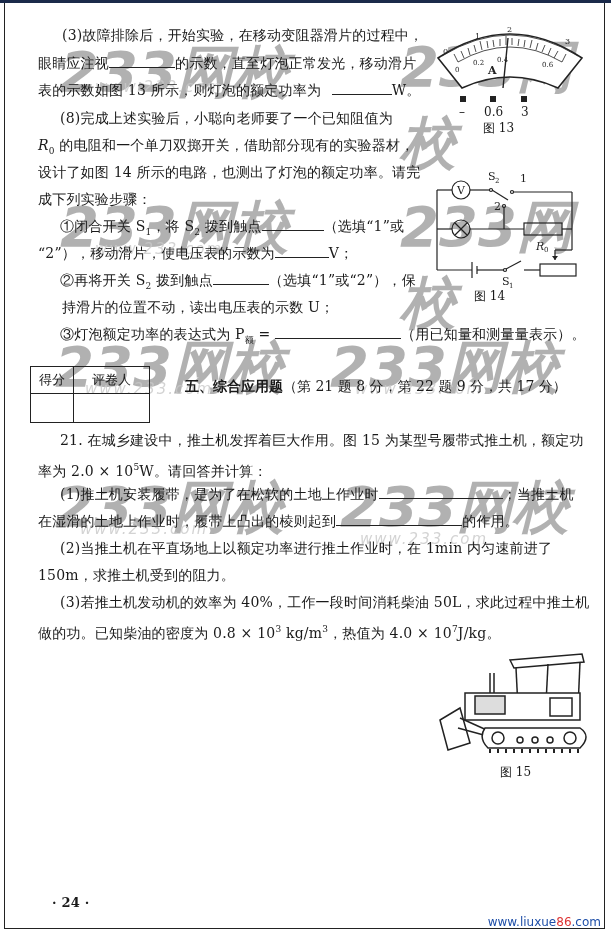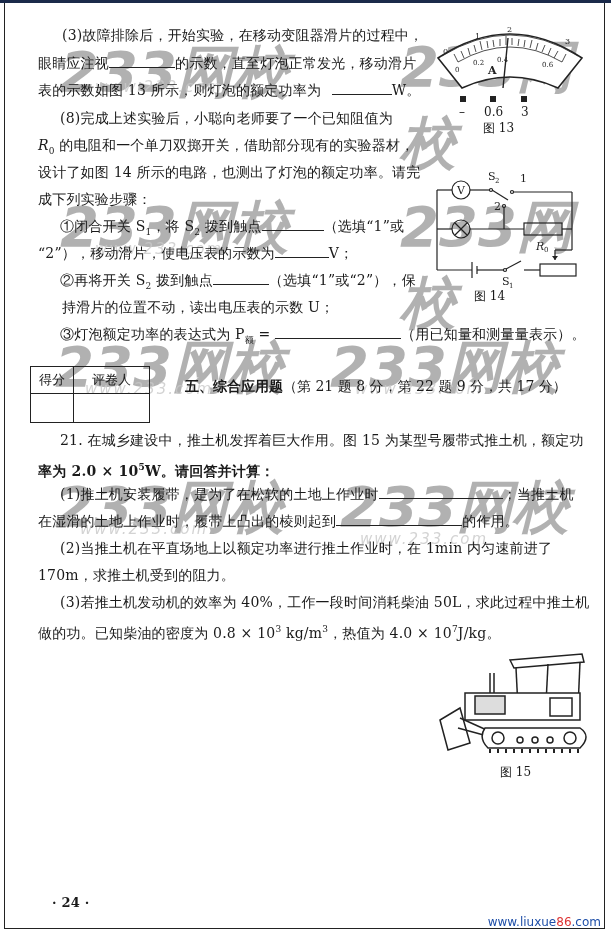--- a/index.html
+++ b/index.html
@@ -199,34 +199,34 @@
 </tbody>
   </table>
 
 <div class="section-title" style="left:185px;top:378px;">
   <span>五、综合应用题</span><span style="font-weight:normal;">（第 21 题 8 分，第 22 题 9 分，共 17 分）</span>
 </div>
 
 <div class="line" style="left:60px;top:432px;">
   <span>21. 在城乡建设中，推土机发挥着巨大作用。图 15 为某型号履带式推土机，额定功</span>
 </div>
-<div class="line" style="left:38px;top:459px;font-weight:bold;">
+<div class="line" style="left:38px;top:459px;">
   <span>率为 2.0 × 10</span><sup>5</sup><span>W。请回答并计算：</span>
 </div>
 <div class="line" style="left:60px;top:486px;">
   <span>(1)推土机安装履带，是为了在松软的土地上作业时</span><span class="blank" style="width:124px;"></span><span>；当推土机</span>
 </div>
 <div class="line" style="left:38px;top:513px;">
   <span>在湿滑的土地上作业时，履带上凸出的棱则起到</span><span class="blank" style="width:126px;"></span><span>的作用。</span>
 </div>
 <div class="line" style="left:60px;top:540px;">
   <span>(2)当推土机在平直场地上以额定功率进行推土作业时，在 1min 内匀速前进了</span>
 </div>
 <div class="line" style="left:38px;top:567px;">
-  <span>170m，求推土机受到的阻力。</span>
+  <span>150m，求推土机受到的阻力。</span>
 </div>
 <div class="line" style="left:60px;top:594px;">
   <span>(3)若推土机发动机的效率为 40%，工作一段时间消耗柴油 50L，求此过程中推土机</span>
 </div>
 <div class="line" style="left:38px;top:621px;">
   <span>做的功。已知柴油的密度为 0.8 × 10</span><sup>3</sup><span> kg/m</span><sup>3</sup><span>，热值为 4.0 × 10</span><sup>7</sup><span>J/kg。</span>
 </div>
 
 <div style="position:absolute;left:430px;top:648px;width:170px;height:135px;">
   <svg width="170" height="110" viewBox="0 0 170 110">

